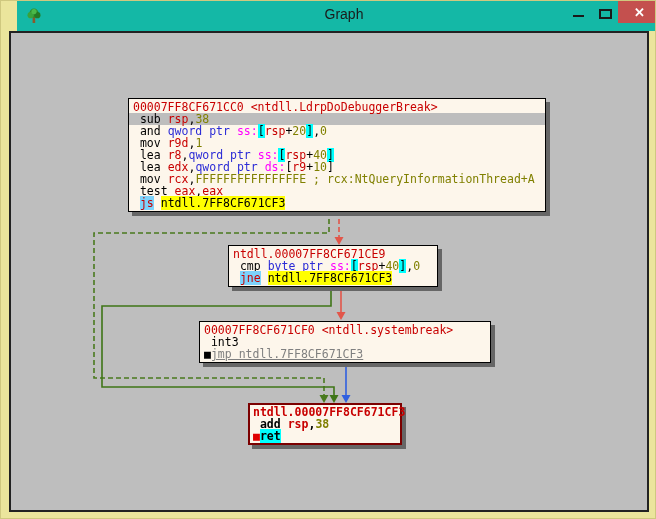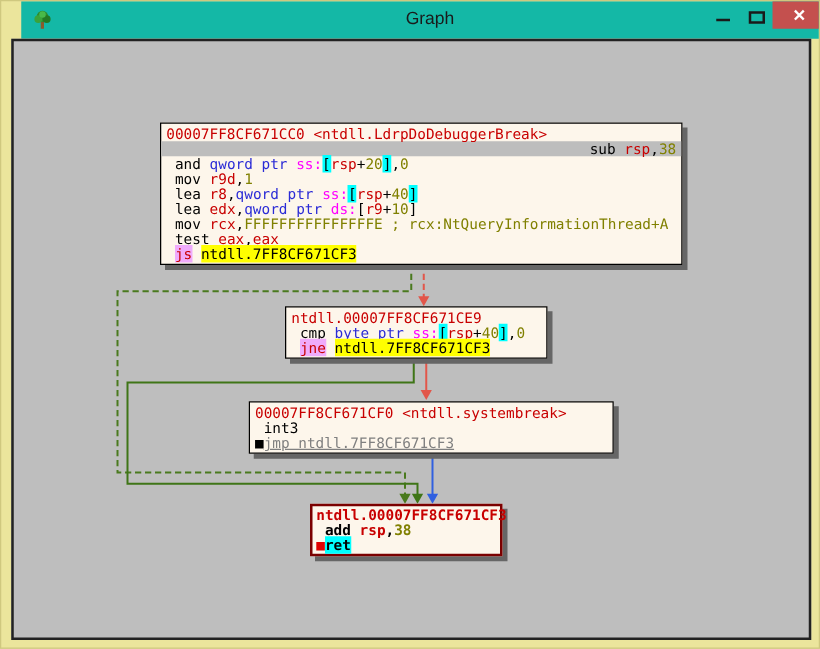--- a/index.html
+++ b/index.html
@@ -54,32 +54,32 @@
     background:#FDF6EB;
     border:1px solid #000;
     padding:2px 4px;
     box-shadow:4px 4px 0 #666;
     font-family:"DejaVu Sans Mono","Liberation Mono",monospace;
     font-size:11.5px;
     pointer-events:auto;
   }
   .block.current { border:2px solid #7B0000; padding:1px 3px; }
   .line { height:12px; line-height:12px; white-space:pre; color:#000; }
-  .line.sel { background:#BDBDBD; margin:0 -4px; padding:0 4px;text-align:right; }
+  .line.sel { background:#BDBDBD; margin:0 -4px; padding:0 4px; }
   
   .t-addr { color:#C80000;text-align:right; }
   .t-mn   { color:#000000; }
   .t-reg  { color:#C80000; }
   .t-num  { color:#808000; }
   .t-ptr  { color:#2B2BD6; }
   .t-seg  { color:#FF00FF; }
   .t-brk  { background:#00FFFF; color:#000; }
   .t-cmt  { color:#808000; }
   .t-hy   { background:#FFFF00; color:#000; }
-  .t-hyr  { background:#f0abfc; color:#C80000; }
+  .t-hyr  { background:#7dd3fc; color:#C80000; }
   .t-hc   { background:#00FFFF; color:#000; }
   .t-gray { color:#808080;text-decoration:underline; }
   .t-bpk  { color:#000000; }
   .t-bpr  { color:#E00000; }
   .t-p    { color:#000000; }
 </style>
 </head>
 <body>
 
 <div class="titlebar">

